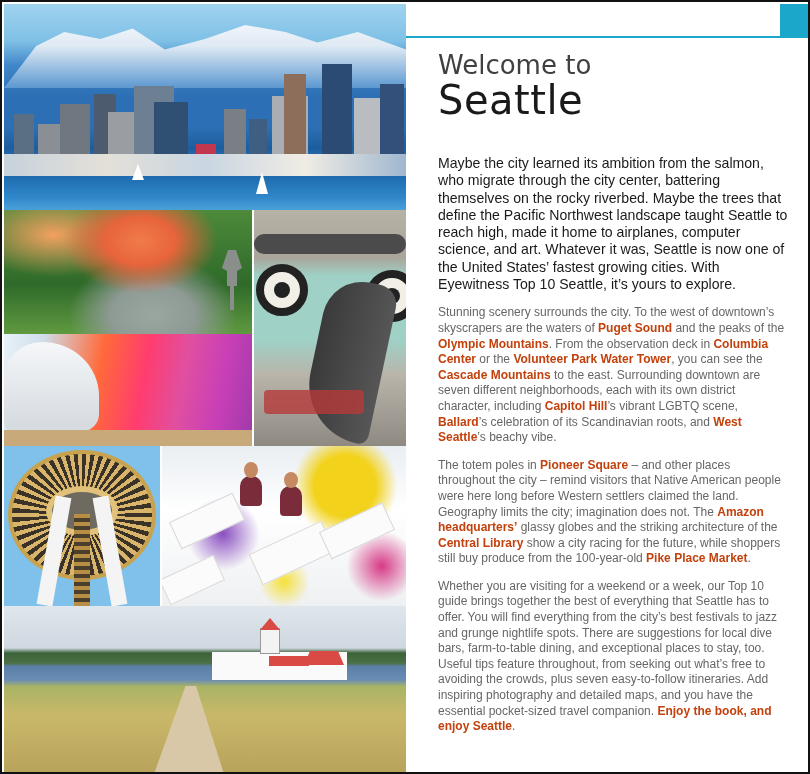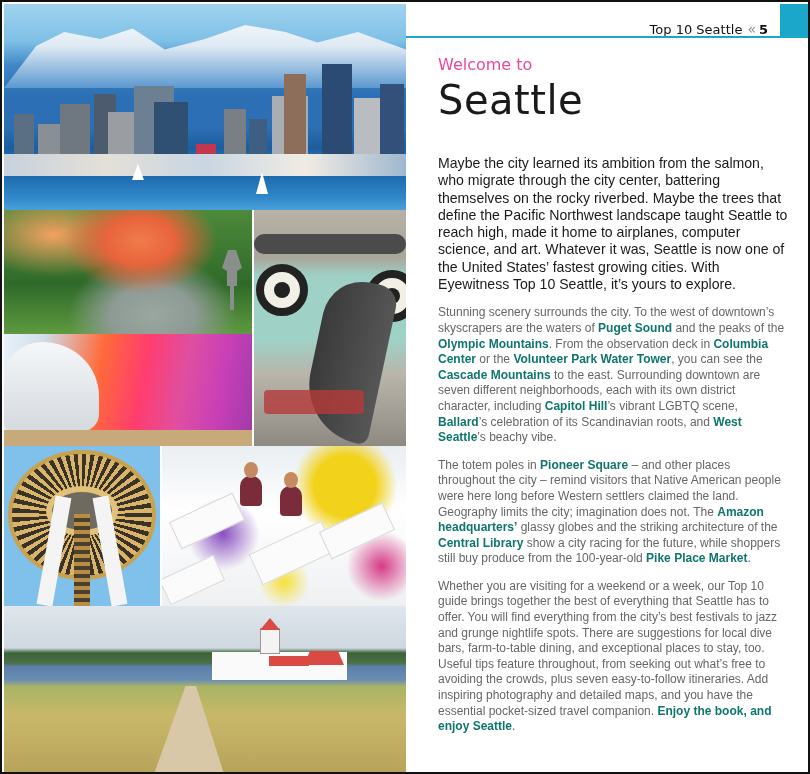--- a/index.html
+++ b/index.html
@@ -79,25 +79,25 @@
     
     .header-bar { position: absolute; left: 404px; top: 2px; width: 404px; height: 34px; }
     .header-rule { position: absolute; left: 404px; top: 34px; width: 404px; height: 2px; background: #1aa7c9; }
     .header-accent { position: absolute; left: 778px; top: 2px; width: 30px; height: 33px; background: #1aa7c9; }
     .running-head { position: absolute; right: 42px; top: 17px; display: flex; align-items: center; gap: 5px;
       font-family: "DejaVu Sans", sans-serif; font-size: 13px; color: #111; }
     .running-head .chev { color: #8b8b8b; font-size: 14px; letter-spacing: -2px; }
     .running-head .pg { font-weight: bold; font-size: 13px; }
 
     .content { position: absolute; left: 436px; top: 50px; width: 352px; }
-    .title-small { font-family: "DejaVu Sans", sans-serif; font-size: 16px; color: #ec4899; line-height: 26px; }
+    .title-small { font-family: "DejaVu Sans", sans-serif; font-size: 26px; color: #404040; line-height: 26px; }
     .title-big { font-family: "DejaVu Sans", sans-serif; font-size: 40px; color: #1a1a1a; line-height: 44px; letter-spacing: .5px; }
     .intro { margin-top: 33px; font-family: "Liberation Sans", sans-serif; font-size: 14.1px; line-height: 17.3px; color: #1a1a1a; }
     .body-para { margin-top: 12px; font-family: "Liberation Sans", sans-serif; font-size: 12px; line-height: 15.6px; color: #666; }
-    .body-para b { color: #0f766e; font-weight: bold; }
+    .body-para b { color: #c2410c; font-weight: bold; }
     .caption { position: absolute; left: 436px; top: 712px; width: 360px; font-family: "Liberation Sans", sans-serif; font-size: 8.2px; line-height: 10.5px; color: #1a1a1a; }
     .caption .lead { color: #777; }
   </style>
 </head>
 <body>
 
 <div class="page">
 
   <div class="collage">
 
@@ -170,27 +170,20 @@
 
       <div class="house"></div>
       <div class="roof2"></div>
       <div class="roof1"></div>
       <div class="tower"></div>
       <div class="cap"></div>
       <div class="path"></div>
     </div>
   </div>
 
-  <div class="header-bar">
-    <div class="running-head">
-      <span>Top 10 Seattle</span>
-      <span class="chev">«</span>
-      <span class="pg">5</span>
-    </div>
-  </div>
   <div class="header-rule"></div>
   <div class="header-accent"></div>
 
   <div class="content">
     <div class="title-small">Welcome to</div>
     <div class="title-big">Seattle</div>
     <p class="intro">Maybe the city learned its ambition from the salmon, who migrate through the city center, battering themselves on the rocky riverbed. Maybe the trees that define the Pacific Northwest landscape taught Seattle to reach high, made it home to airplanes, computer science, and art. Whatever it was, Seattle is now one of the United States’ fastest growing cities. With Eyewitness Top 10 Seattle, it’s yours to explore.</p>
     <p class="body-para"><span>Stunning scenery surrounds the city. To the west of downtown’s skyscrapers are the waters of </span><b>Puget Sound</b><span> and the peaks of the </span><b>Olympic Mountains</b><span>. From the observation deck in </span><b>Columbia Center</b><span> or the </span><b>Volunteer Park Water Tower</b><span>, you can see the </span><b>Cascade Mountains</b><span> to the east. Surrounding downtown are seven different neighborhoods, each with its own district character, including </span><b>Capitol Hill</b><span>’s vibrant LGBTQ scene, </span><b>Ballard</b><span>’s celebration of its Scandinavian roots, and </span><b>West Seattle</b><span>’s beachy vibe.</span></p>
     <p class="body-para"><span>The totem poles in </span><b>Pioneer Square</b><span> – and other places throughout the city – remind visitors that Native American people were here long before Western settlers claimed the land. Geography limits the city; imagination does not. The </span><b>Amazon headquarters’</b><span> glassy globes and the striking architecture of the </span><b>Central Library</b><span> show a city racing for the future, while shoppers still buy produce from the 100-year-old </span><b>Pike Place Market</b><span>.</span></p>
     <p class="body-para"><span>Whether you are visiting for a weekend or a week, our Top 10 guide brings together the best of everything that Seattle has to offer. You will find everything from the city’s best festivals to jazz and grunge nightlife spots. There are suggestions for local dive bars, farm-to-table dining, and exceptional places to stay, too. Useful tips feature throughout, from seeking out what’s free to avoiding the crowds, plus seven easy-to-follow itineraries. Add inspiring photography and detailed maps, and you have the essential pocket-sized travel companion. </span><b>Enjoy the book, and enjoy Seattle</b><span>.</span></p>

